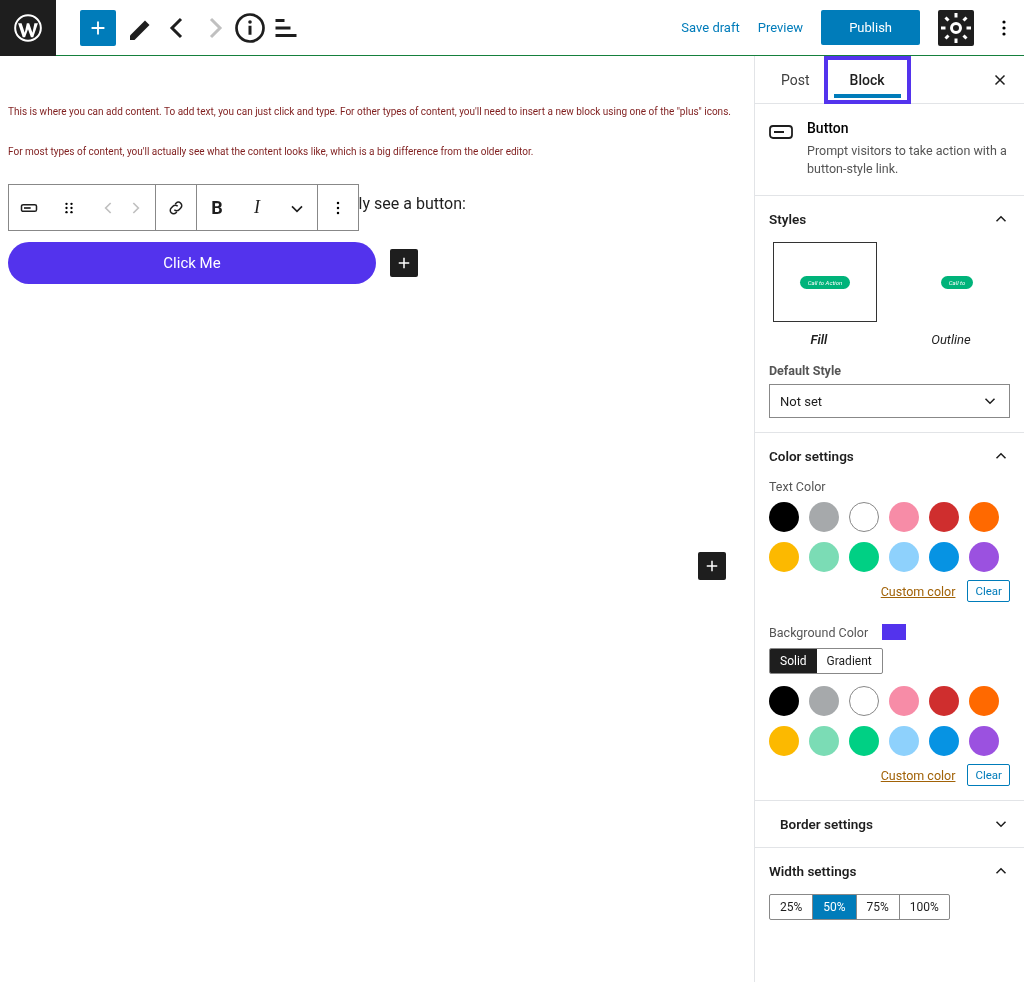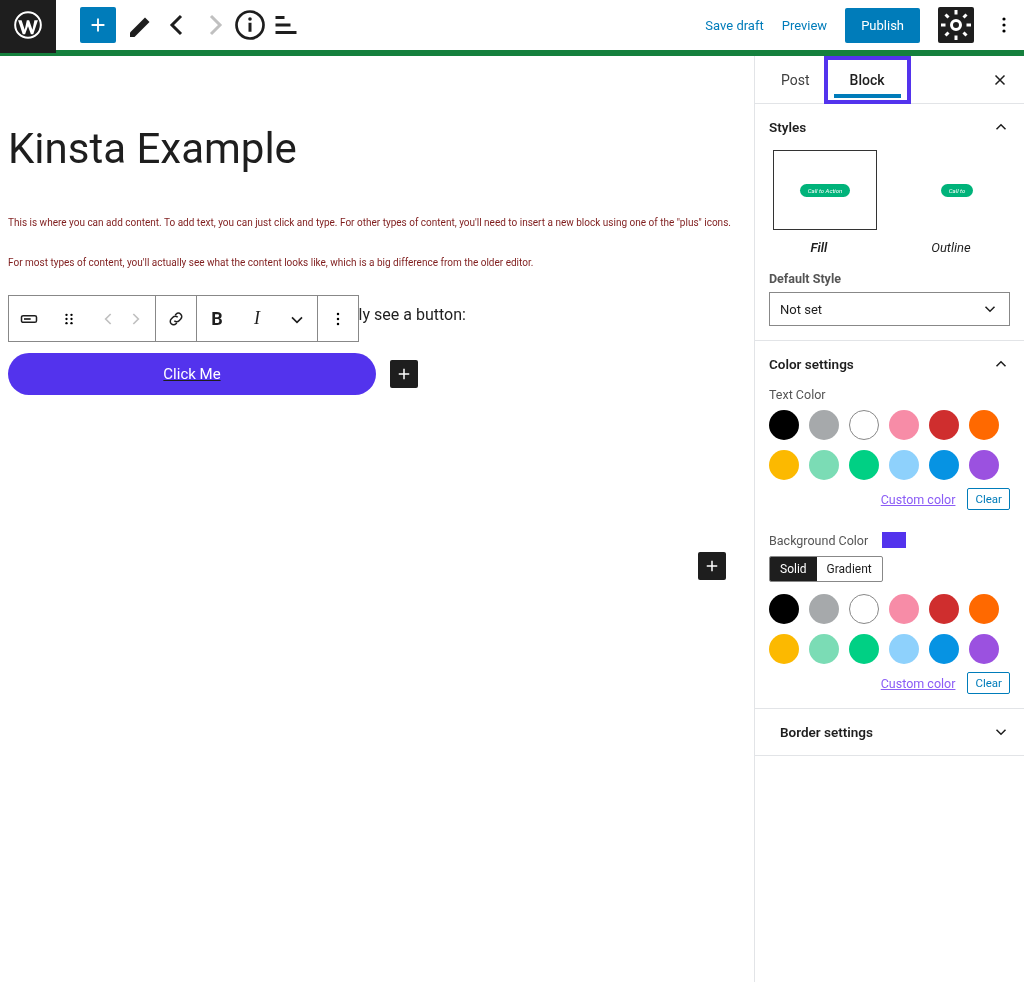--- a/index.html
+++ b/index.html
@@ -1,46 +1,46 @@
 <!DOCTYPE html>
 <html><head>
 <meta charset="utf-8">
 <style>
   * { box-sizing: border-box; margin: 0; padding: 0; }
   html, body { width: 1024px; height: 982px; font-family: -apple-system, BlinkMacSystemFont, "Segoe UI", Roboto, sans-serif; font-size: 13px; color: #1e1e1e; overflow: hidden; background:#fff; }
   
-  .topbar { height: 56px; display: flex; align-items: center; border-bottom: 6px solid #15803d; gap: 8px; }
+  .topbar { height: 56px; display: flex; align-items: center; border-bottom: 1px solid #15803d; gap: 8px; }
   .wp-logo { width: 56px; height: 56px; background:#1e1e1e; color:#fff; display:flex; align-items:center; justify-content:center; }
   .wp-logo svg { width:28px; height:28px; fill:#fff; }
   .toolbar-left { display:flex; align-items:center; gap:0; padding-left:8px; }
   .sq-btn { width:36px; height:36px; display:flex; align-items:center; justify-content:center; border-radius:2px; }
   .sq-btn.add { background:#007cba; color:#fff; margin:0 8px; }
   .sq-btn svg { width:22px; height:22px; }
   .icon-btn { width:36px; height:36px; display:flex; align-items:center; justify-content:center; color:#1e1e1e; }
   .icon-btn.disabled { color:#c0c0c0; }
   .toolbar-right { margin-left:auto; display:flex; align-items:center; gap:18px; padding-right:8px; }
   .link-btn { color:#007cba; font-size:13px; cursor:pointer; }
-  .publish-btn { background:#007cba; color:#fff; padding:10px 16px; font-size:13px; border-radius:2px; }
+  .publish-btn { background:#007cba; color:#fff; padding:10px 28px; font-size:13px; border-radius:2px; }
   .gear-btn { width:36px; height:36px; background:#1e1e1e; color:#fff; display:flex; align-items:center; justify-content:center; border-radius:2px; }
   .dots-btn { width:24px; height:36px; display:flex; align-items:center; justify-content:center; color:#1e1e1e; }
   
   .main { display:flex; height:calc(982px - 56px); }
   .editor { flex:1; padding: 48px 0 0 0; position:relative; }
   .editor-inner { padding: 0 8px; }
   .page-title { font-size:42px; font-weight:400; margin: 20px 0 42px 0; }
   .para { font-size:10px; line-height:1.6; margin-bottom:24px; max-width:740px; color:#7f1d1d; }
   .toolbar-row { position:relative; height:48px; }
   .block-toolbar { position:absolute; left:0; top:0; display:flex; border:1px solid #888; background:#fff; height:47px; }
   .bt-group { display:flex; border-right:1px solid #888; }
   .bt-group:last-child { border-right:none; }
   .bt-cell { width:40px; height:45px; display:flex; align-items:center; justify-content:center; }
   .bt-cell svg { width:20px; height:20px; }
   .bt-cell.dim { color:#c0c0c0; }
   .toolbar-text-behind { position:absolute; left:338px; top:10px; font-size:16px; }
-  .button-row { display:flex; align-items:center; gap:14px; margin-top:10px;text-decoration:underline; }
+  .button-row { display:flex; align-items:center; gap:14px; margin-top:10px; }
   .example-button { background:#5333ed; color:#fff; border-radius:999px; width:368px; height:42px; display:flex; align-items:center; justify-content:center; font-size:15px; }
   .inline-add { width:28px; height:28px; background:#1e1e1e; color:#fff; display:flex; align-items:center; justify-content:center; border-radius:2px; }
   .float-add { position:absolute; right:28px; top:496px; width:28px; height:28px; background:#1e1e1e; color:#fff; display:flex; align-items:center; justify-content:center; border-radius:2px; }
   
   .sidebar { width:270px; border-left:1px solid #e2e4e7; overflow-y:auto; }
   .tabs { display:flex; align-items:center; border-bottom:1px solid #e2e4e7; height:48px; padding-left:12px; position:relative; }
   .tab { padding:0 14px; height:48px; display:flex; align-items:center; font-size:14px; color:#404040; }
   .tab.highlighted { border:4px solid #5333ed; border-bottom:4px solid #5333ed; font-weight:500; color:#1e1e1e; position:relative; padding:0 22px; }
   .tab.highlighted::after { content:""; position:absolute; left:6px; right:6px; bottom:2px; height:4px; background:#007cba; }
   .tab-close { margin-left:auto; margin-right:10px; width:28px; height:28px; display:flex; align-items:center; justify-content:center; }
@@ -61,21 +61,21 @@
   .pill.outline { background:#00b37a; }
   .style-option .label { font-size:13px; }
   .style-option.active .label { font-weight:600; }
   .field-label { font-size:12.5px; color:#555; margin:16px 0 6px 0;font-weight:bold; }
   .select { border:1px solid #888; height:34px; display:flex; align-items:center; justify-content:space-between; padding:0 10px; font-size:13px; }
   .subhead { font-size:12.5px; color:#555; margin-bottom:8px; }
   .swatch-row { display:flex; flex-wrap:wrap; gap:10px; margin-bottom:8px; }
   .swatch { width:30px; height:30px; border-radius:50%; }
   .swatch.hollow { border:1px solid #888; background:#fff; }
   .color-links { display:flex; gap:12px; justify-content:flex-end; align-items:center; margin-top:2px; }
-  .u-link { color:#8b5cf6; text-decoration:underline; font-size:12.5px; }
+  .u-link { color:#a16207; text-decoration:underline; font-size:12.5px; }
   .clear-btn { border:1px solid #007cba; color:#007cba; padding:3px 7px; font-size:11.5px; border-radius:2px; }
   .bg-head-row { display:flex; align-items:center; gap:14px; margin:22px 0 8px 0; }
   .bg-sample { width:24px; height:16px; background:#5333ed; }
   .seg { display:inline-flex; border:1px solid #888; border-radius:2px; overflow:hidden; margin-bottom:12px; }
   .seg-btn { padding:5px 10px; font-size:12px; }
   .seg-btn.active { background:#1e1e1e; color:#fff; }
   .width-seg { display:inline-flex; border:1px solid #888; border-radius:2px; overflow:hidden; }
   .width-seg .seg-btn { border-right:1px solid #888; padding:5px 10px; font-size:12px; min-width:36px; text-align:center;}
   .width-seg .seg-btn:last-child { border-right:none; }
   .width-seg .seg-btn.active { background:#007cba; color:#fff; }
@@ -141,21 +141,20 @@
           <circle cx="12" cy="12" r="1.6"></circle>
           <circle cx="12" cy="18" r="1.6"></circle>
         </svg>
     </div>
   </div>
 </div>
 
 <div class="main">
   <div class="editor">
     <div class="editor-inner">
-      <h1 class="page-title">Kinsta Example</h1>
       <p class="para">This is where you can add content. To add text, you can just click and type. For other types of content, you'll need to insert a new block using one of the "plus" icons.</p>
       <p class="para">For most types of content, you'll actually see what the content looks like, which is a big difference from the older editor.</p>
 
       <div class="toolbar-row">
         <span class="toolbar-text-behind">ally see a button:</span>
         <div class="block-toolbar">
           <div class="bt-group">
             <div class="bt-cell">
               <svg viewBox="0 0 24 24">
                   <rect x="3" y="8" width="18" height="8" rx="2" fill="none" stroke="#1e1e1e" stroke-width="1.8"></rect>
@@ -236,20 +235,32 @@
     <div class="tabs">
       <div class="tab">Post</div>
       <div class="tab highlighted">Block</div>
       <div class="tab-close">
         <svg viewBox="0 0 24 24" width="18" height="18">
             <path stroke="#1e1e1e" stroke-width="2" d="M6 6l12 12M18 6L6 18"></path>
           </svg>
       </div>
     </div>
 
+    <div class="block-summary">
+      <div class="block-summary-icon">
+        <svg viewBox="0 0 24 18">
+            <rect x="1" y="3" width="22" height="12" rx="3" fill="none" stroke="#1e1e1e" stroke-width="1.8"></rect>
+            <rect x="5" y="8" width="10" height="2" fill="#1e1e1e"></rect>
+          </svg>
+      </div>
+      <div class="block-summary-text">
+        <div class="title">Button</div>
+        <div class="desc">Prompt visitors to take action with a button-style link.</div>
+      </div>
+    </div>
 
     <div class="panel">
       <div class="panel-head">
         <span>Styles</span>
         <svg class="chev" viewBox="0 0 24 24">
             <path fill="none" stroke="#1e1e1e" stroke-width="2" d="M6 15l6-6 6 6"></path>
           </svg>
       </div>
       <div class="styles-row">
         <div class="style-option active">
@@ -332,15 +343,29 @@
 
     <div class="panel collapsed">
       <div class="panel-head">
         <span>Border settings</span>
         <svg class="chev" viewBox="0 0 24 24">
             <path fill="none" stroke="#1e1e1e" stroke-width="2" d="M6 9l6 6 6-6"></path>
           </svg>
       </div>
     </div>
 
+    <div class="panel" style="border-bottom:none;">
+      <div class="panel-head">
+        <span>Width settings</span>
+        <svg class="chev" viewBox="0 0 24 24">
+            <path fill="none" stroke="#1e1e1e" stroke-width="2" d="M6 15l6-6 6 6"></path>
+          </svg>
+      </div>
+      <div class="width-seg">
+        <div class="seg-btn">25%</div>
+        <div class="seg-btn active">50%</div>
+        <div class="seg-btn">75%</div>
+        <div class="seg-btn">100%</div>
+      </div>
+    </div>
 
   </div>
 </div>
 
 </body></html>

